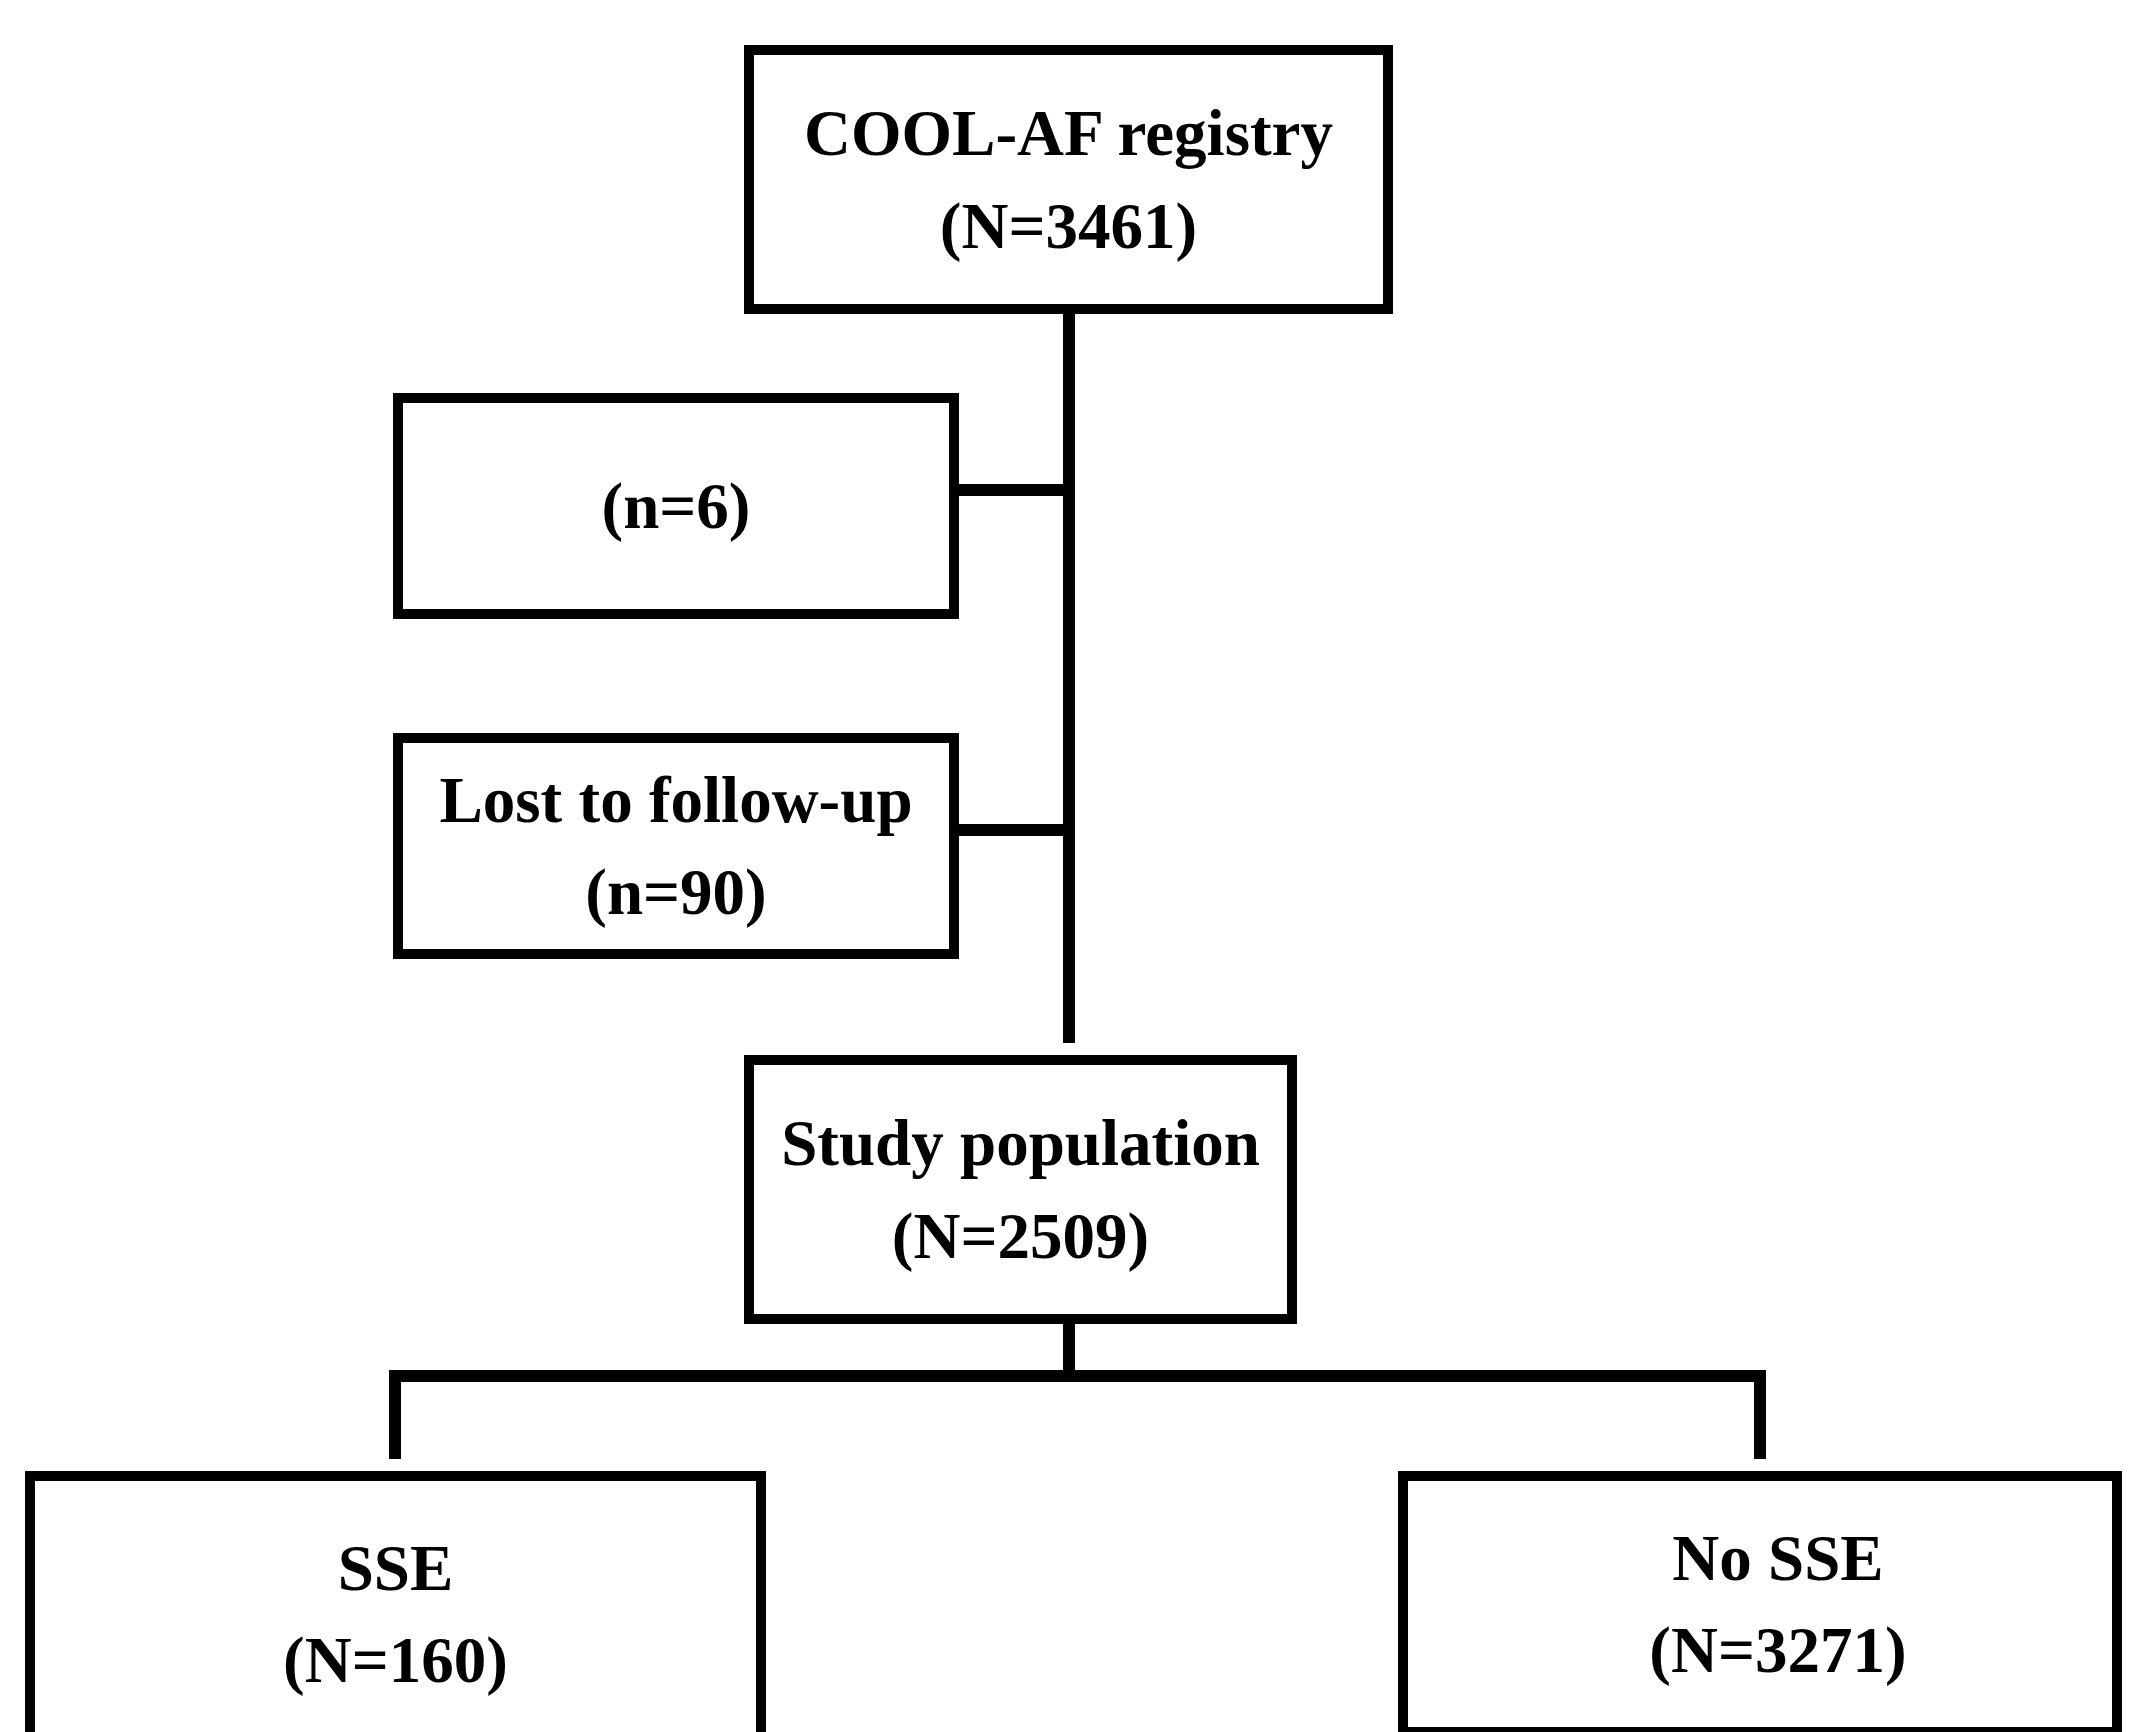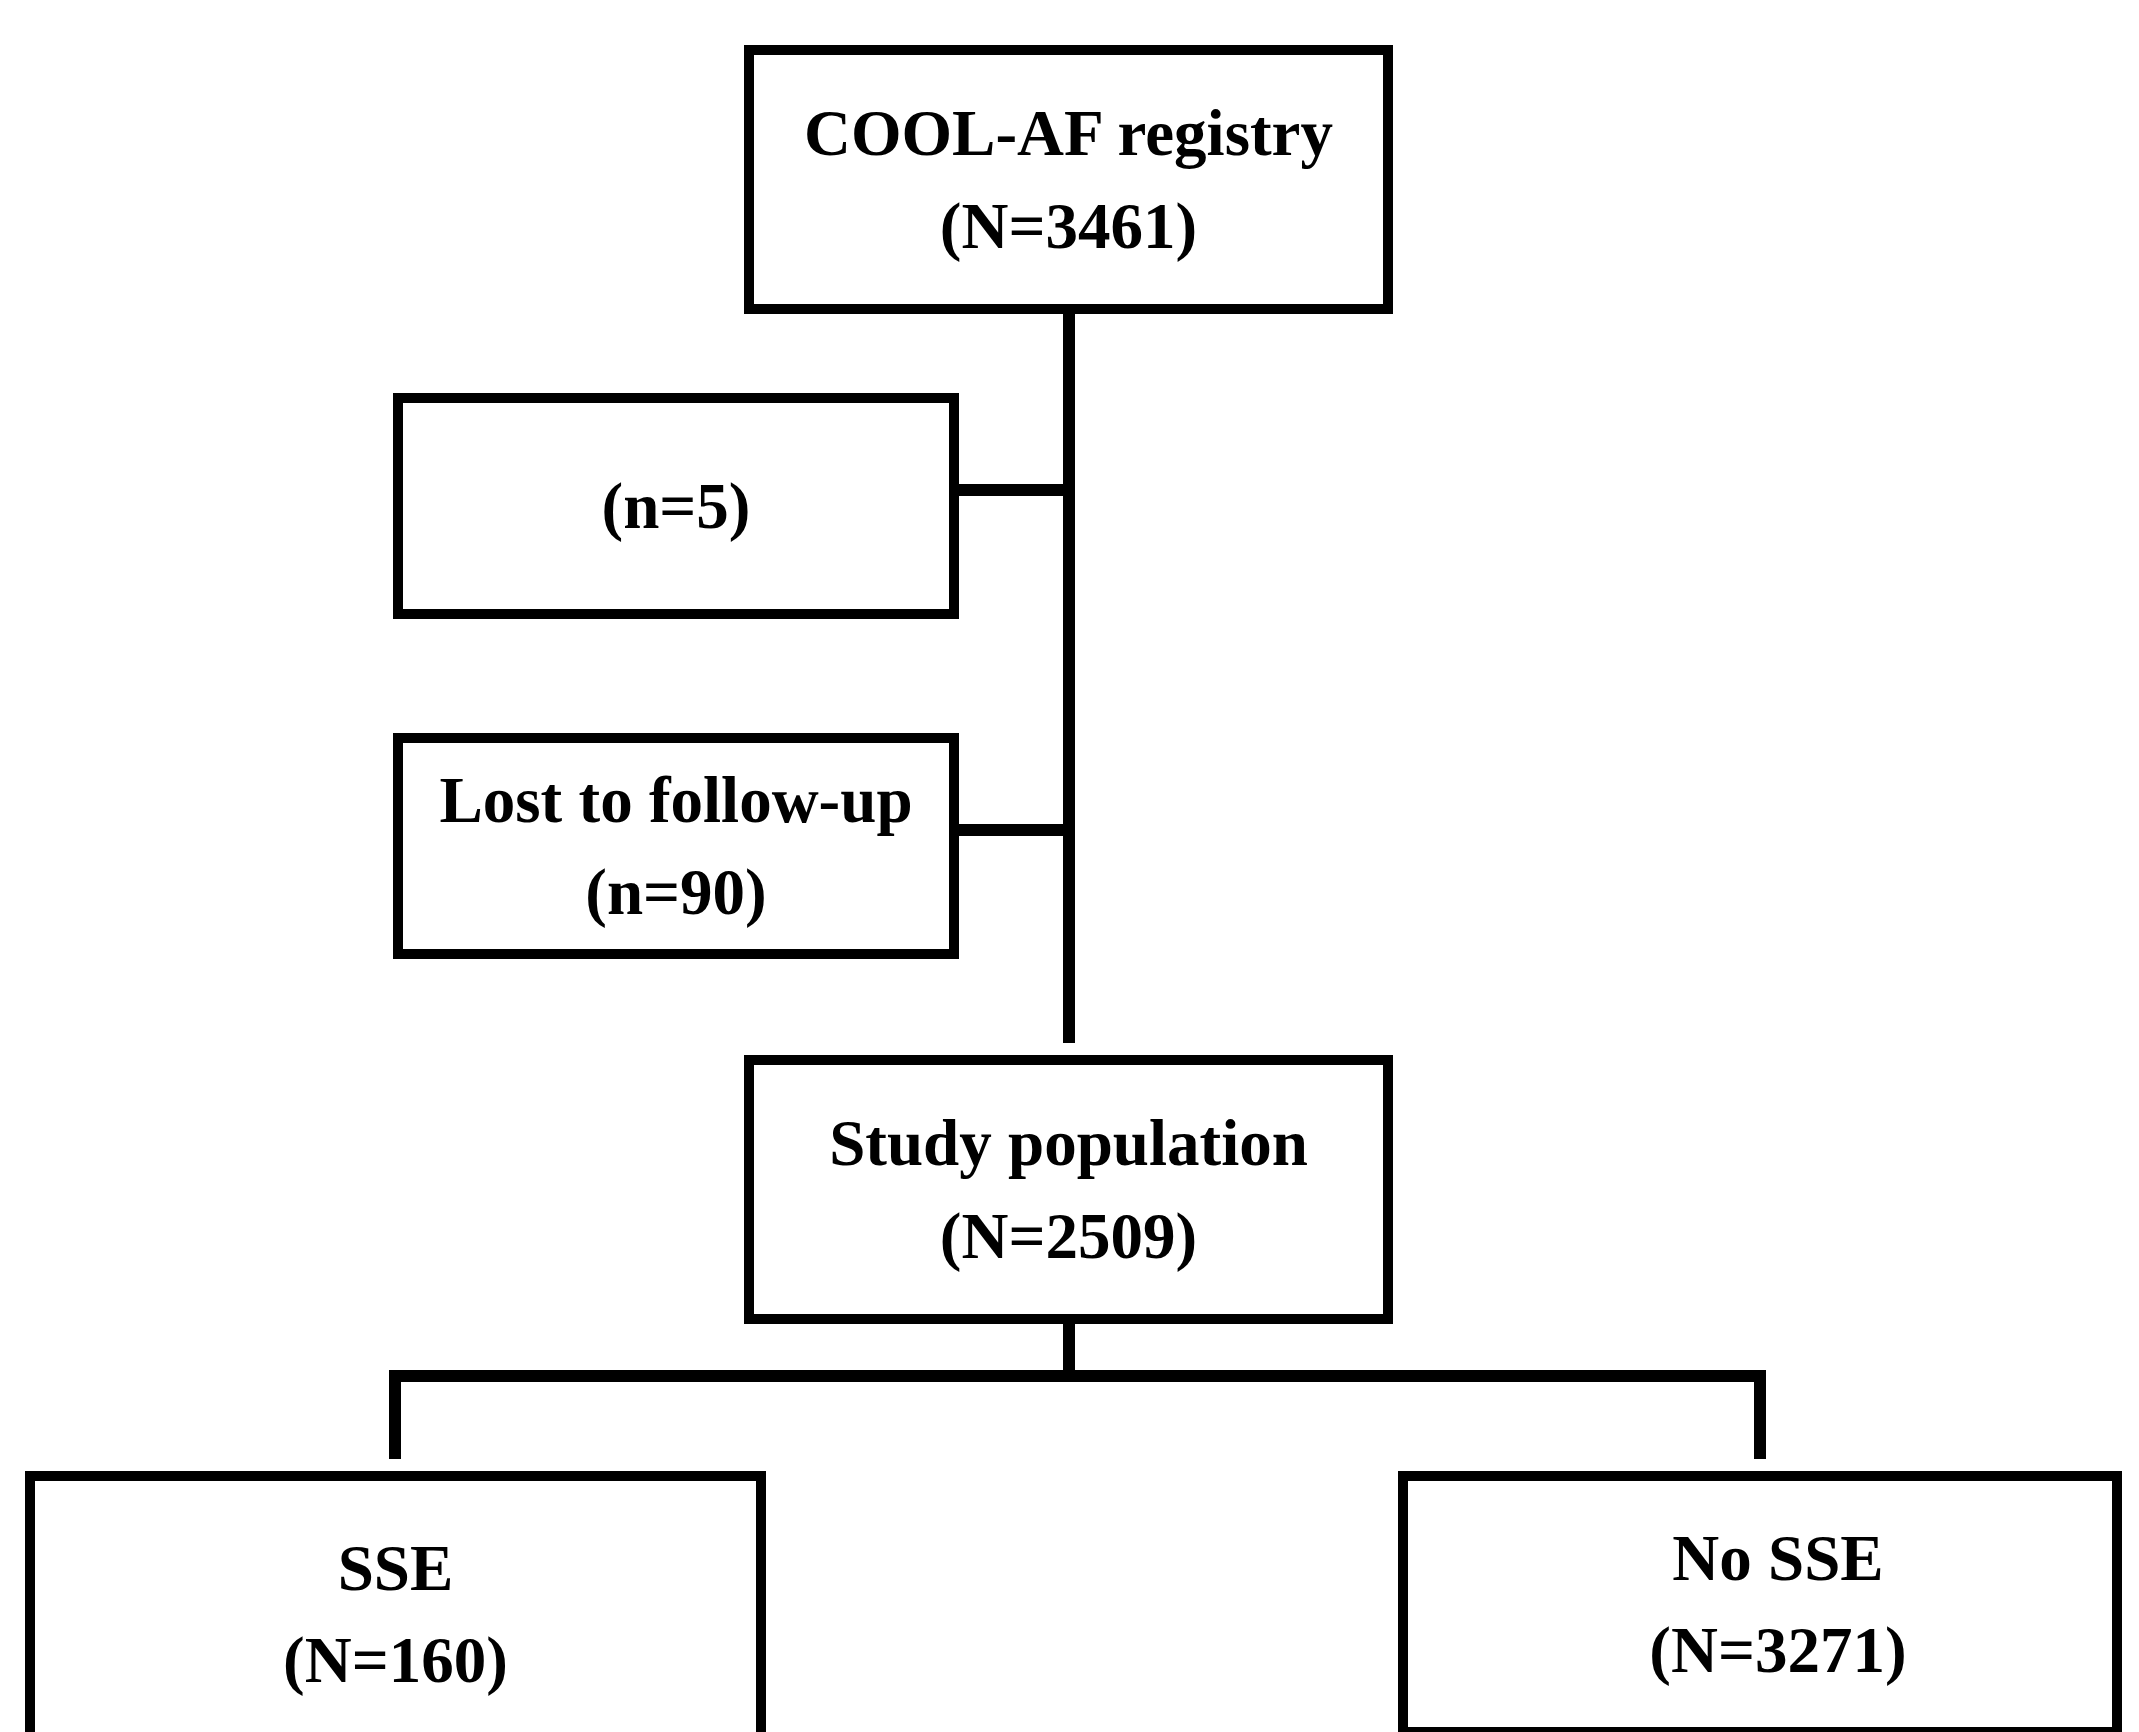--- a/index.html
+++ b/index.html
@@ -58,29 +58,29 @@
   <div class="line" style="left:389px; top:1370px; width:12.3px; height:89px;"></div>
 
   <div class="line" style="left:1754px; top:1370px; width:12.3px; height:89px;"></div>
 
   <div class="node" style="left:744px; top:29px; width:649px; height:269px;">
     <span>COOL-AF registry</span>
     <span>(N=3461)</span>
   </div>
 
   <div class="node" style="left:393px; top:377px; width:566px; height:226px;">
-    <span>(n=5)</span>
+    <span>(n=6)</span>
   </div>
 
   <div class="node" style="left:393px; top:717px; width:566px; height:226px;">
     <span>Lost to follow-up</span>
     <span>(n=90)</span>
   </div>
 
-  <div class="node" style="left:744px; top:1039px; width:649px; height:269px;">
+  <div class="node" style="left:744px; top:1039px; width:553px; height:269px;">
     <span>Study population</span>
     <span>(N=2509)</span>
   </div>
 
   <div class="node" style="left:25px; top:1455px; width:741px; height:286px;">
     <span>SSE</span>
     <span>(N=160)</span>
   </div>
 
   <div class="node" style="left:1398px; top:1455px; width:724px; height:266px;padding-left:36px;">

